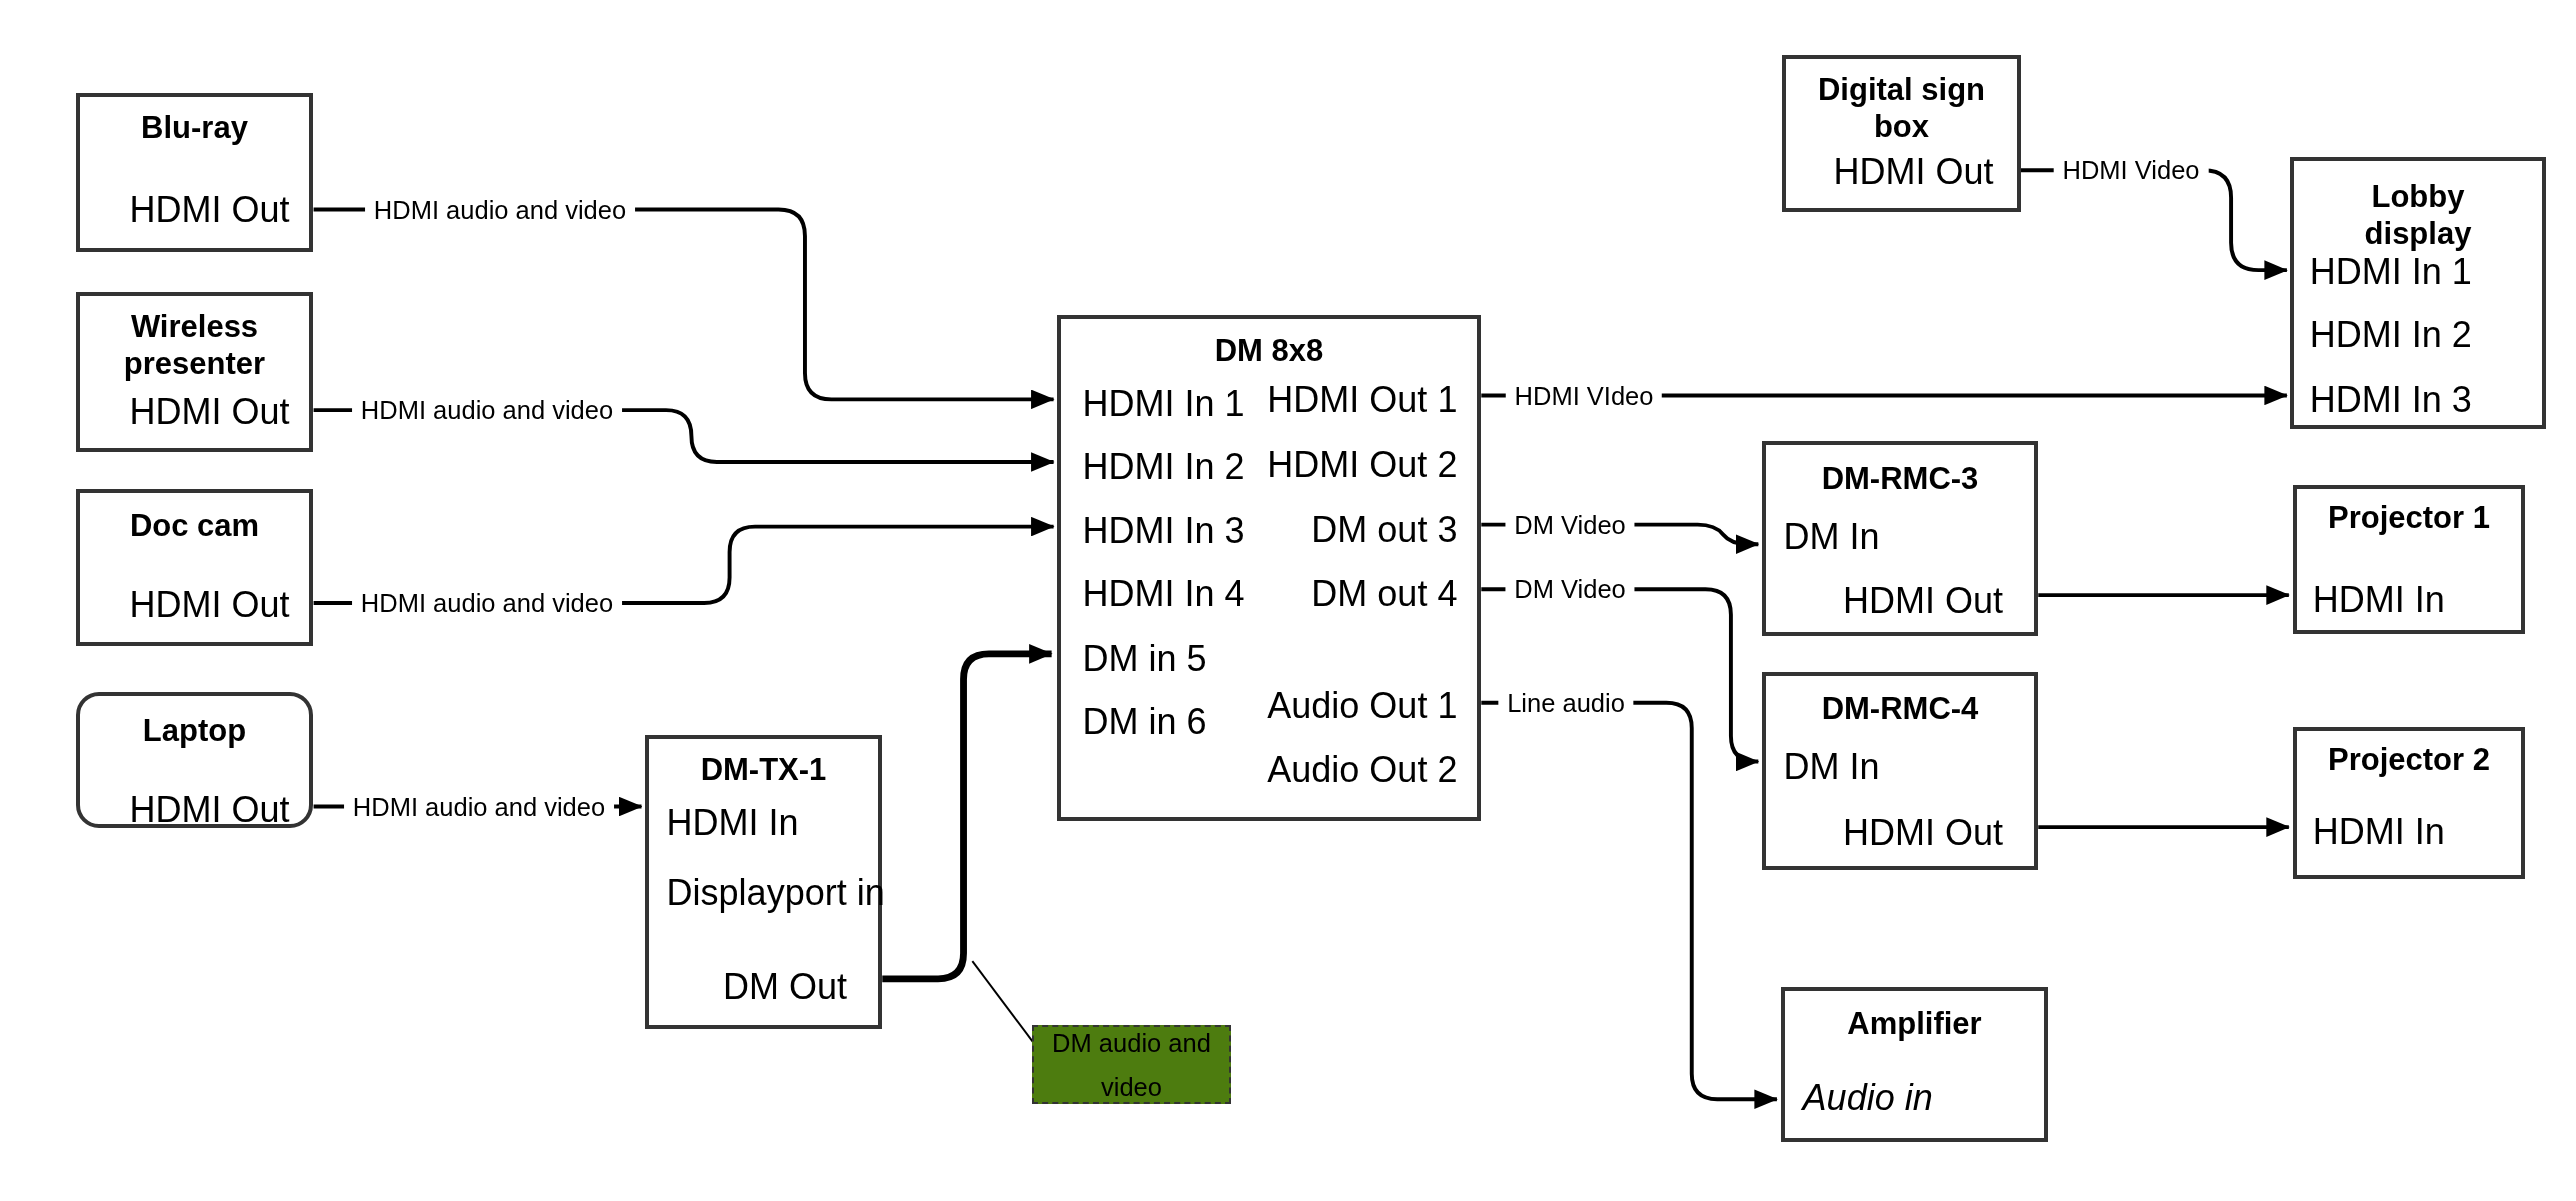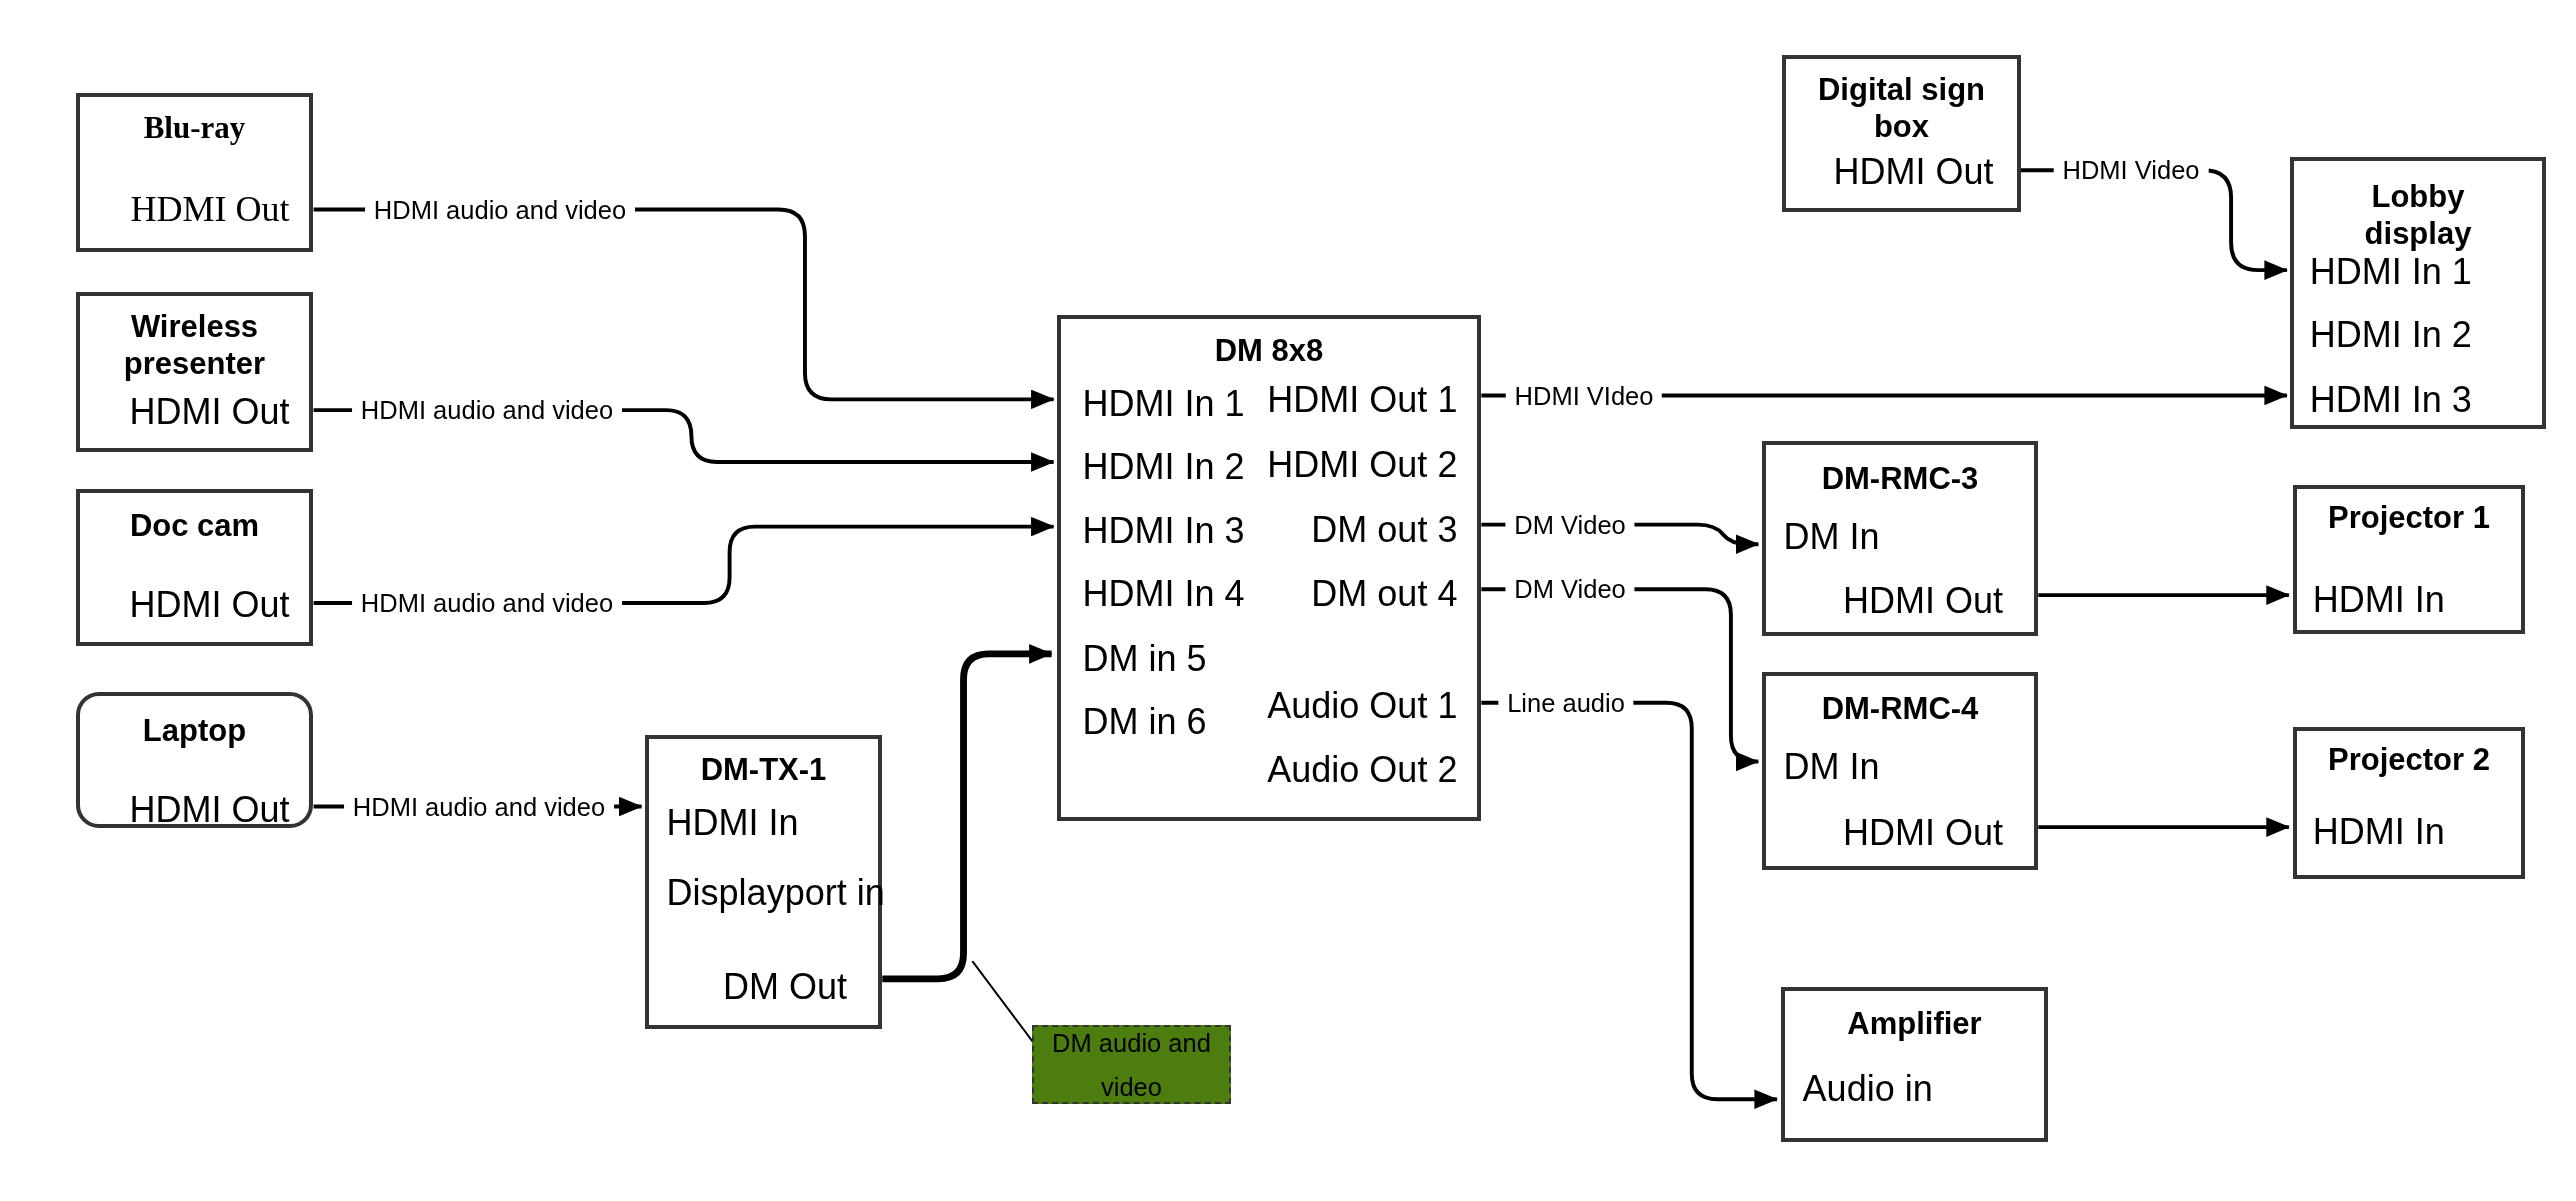--- a/index.html
+++ b/index.html
@@ -77,21 +77,21 @@
       <path d="M2064,174 H2251 Q2279,174 2279,202 V248 Q2279,276 2307,276 H2336" marker-end="url(#arrow)"></path>
       <path d="M1513,536 H1734 Q1752,536 1760,546 Q1768,556 1786,556 H1796" marker-end="url(#arrow)"></path>
       <path d="M1513,602 H1742 Q1768,602 1768,628 V752 Q1768,778 1794,778 H1796" marker-end="url(#arrow)"></path>
       <path d="M1513,718 H1702 Q1728,718 1728,744 V1097 Q1728,1123 1754,1123 H1815" marker-end="url(#arrow)"></path>
       <path d="M2082,608 H2338" marker-end="url(#arrow)"></path>
       <path d="M2082,845 H2338" marker-end="url(#arrow)"></path>
       <path stroke-width="2" d="M993,982 L1056,1066"></path>
     </g>
   </svg>
 
-  <div class="box" style="left:76px;top:93px;width:237px;height:159px;font-family:Liberation Serif, serif;">
+  <div class="box" style="left:76px;top:93px;width:237px;height:159px;">
     <div class="title" style="top:11.7px;">Blu-ray</div>
     <div class="port pr" style="top:112px;">HDMI Out</div>
   </div>
 
   <div class="box" style="left:76px;top:292px;width:237px;height:160px;">
     <div class="title" style="top:11.7px;">Wireless
 presenter</div>
     <div class="port pr" style="top:115px;">HDMI Out</div>
   </div>
 
@@ -159,21 +159,21 @@
     <div class="port pr" style="top:156px;right:31px;">HDMI Out</div>
   </div>
 
   <div class="box" style="left:2293px;top:727px;width:232px;height:152px;">
     <div class="title" style="top:9.8px;">Projector 2</div>
     <div class="port pl" style="top:100px;left:15.7px;">HDMI In</div>
   </div>
 
   <div class="box" style="left:1781px;top:987px;width:267px;height:155px;">
     <div class="title" style="top:13.7px;">Amplifier</div>
-    <div class="port pl" style="top:97px;">Audio in</div>
+    <div class="port pl" style="top:106px;font-style:italic;">Audio in</div>
   </div>
 
   <div class="clabel" style="left:500px;top:210px;">HDMI audio and video</div>
   <div class="clabel" style="left:487px;top:410px;">HDMI audio and video</div>
   <div class="clabel" style="left:487px;top:603px;">HDMI audio and video</div>
   <div class="clabel" style="left:479px;top:807px;">HDMI audio and video</div>
   <div class="clabel" style="left:1584px;top:396px;">HDMI VIdeo</div>
   <div class="clabel" style="left:2131px;top:170px;">HDMI Video</div>
   <div class="clabel" style="left:1570px;top:525px;">DM Video</div>
   <div class="clabel" style="left:1570px;top:589px;">DM Video</div>

